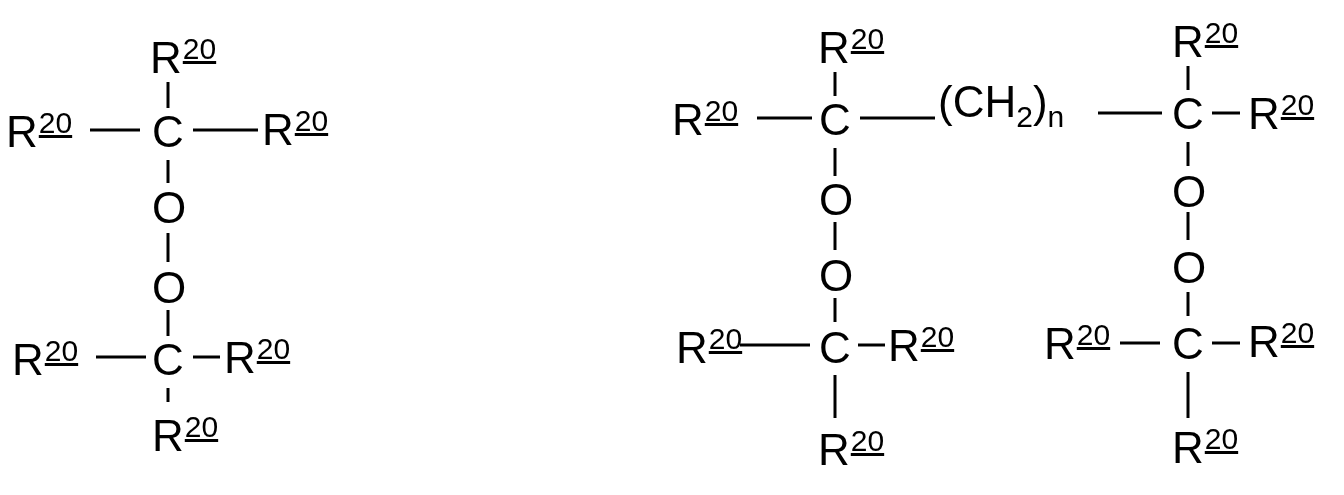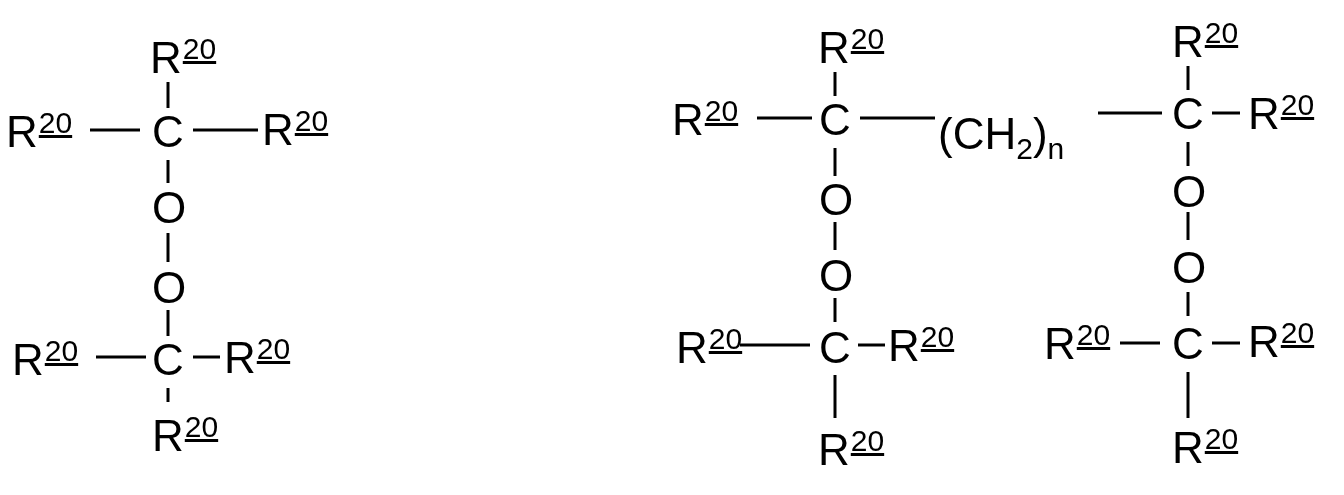--- a/index.html
+++ b/index.html
@@ -75,21 +75,21 @@
 <div>
 
   <div class="lbl" style="left:818px; top:26px;">
     <span>R</span><sup>20</sup>
   </div>
   <div class="lbl" style="left:672px; top:98px;">
     <span>R</span><sup>20</sup>
   </div>
   <div class="lbl" style="left:819px; top:98px;">C</div>
 
-  <div class="lbl" style="left:938px; top:112px;text-align:right;">
+  <div class="lbl" style="left:938px; top:80px;text-align:right;">
     <span>(CH</span><sub>2</sub><span>)</span><sub>n</sub>
   </div>
 
   <div class="lbl" style="left:819px; top:178px;">O</div>
   <div class="lbl" style="left:819px; top:254px;">O</div>
   <div class="lbl" style="left:676px; top:326px;">
     <span>R</span><sup>20</sup>
   </div>
   <div class="lbl" style="left:819px; top:326px;">C</div>
   <div class="lbl" style="left:888px; top:324px;">

